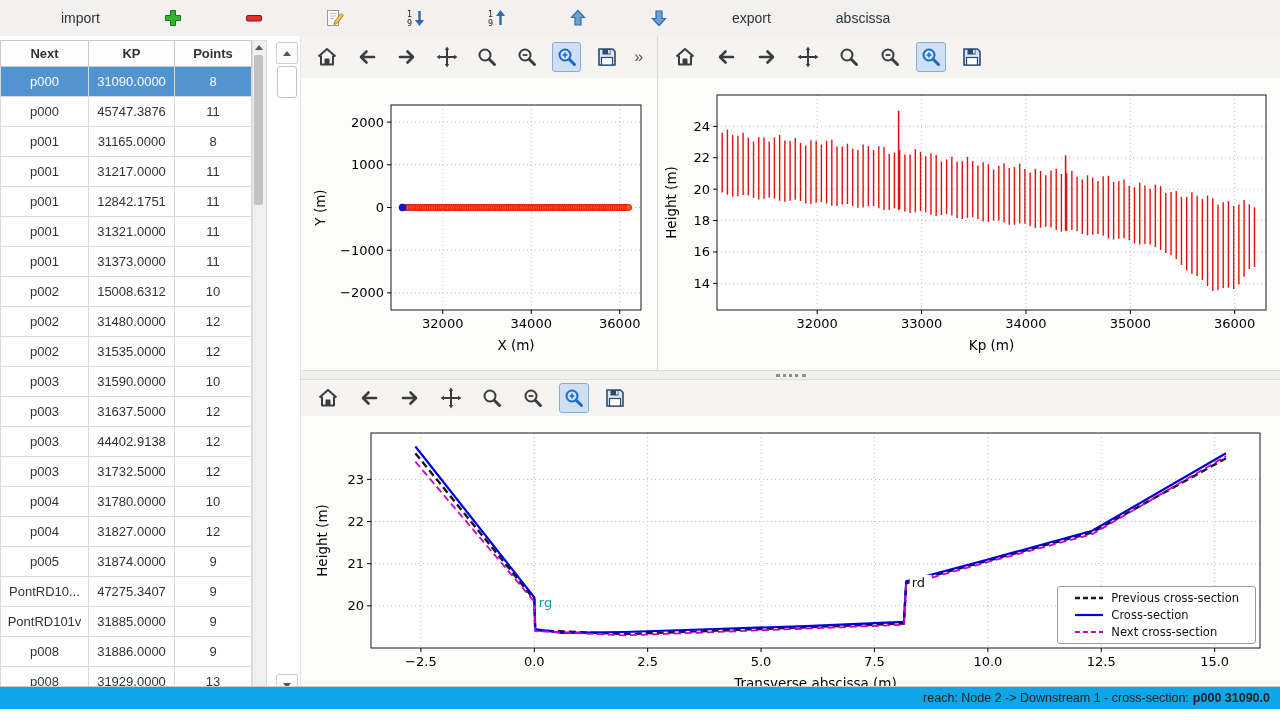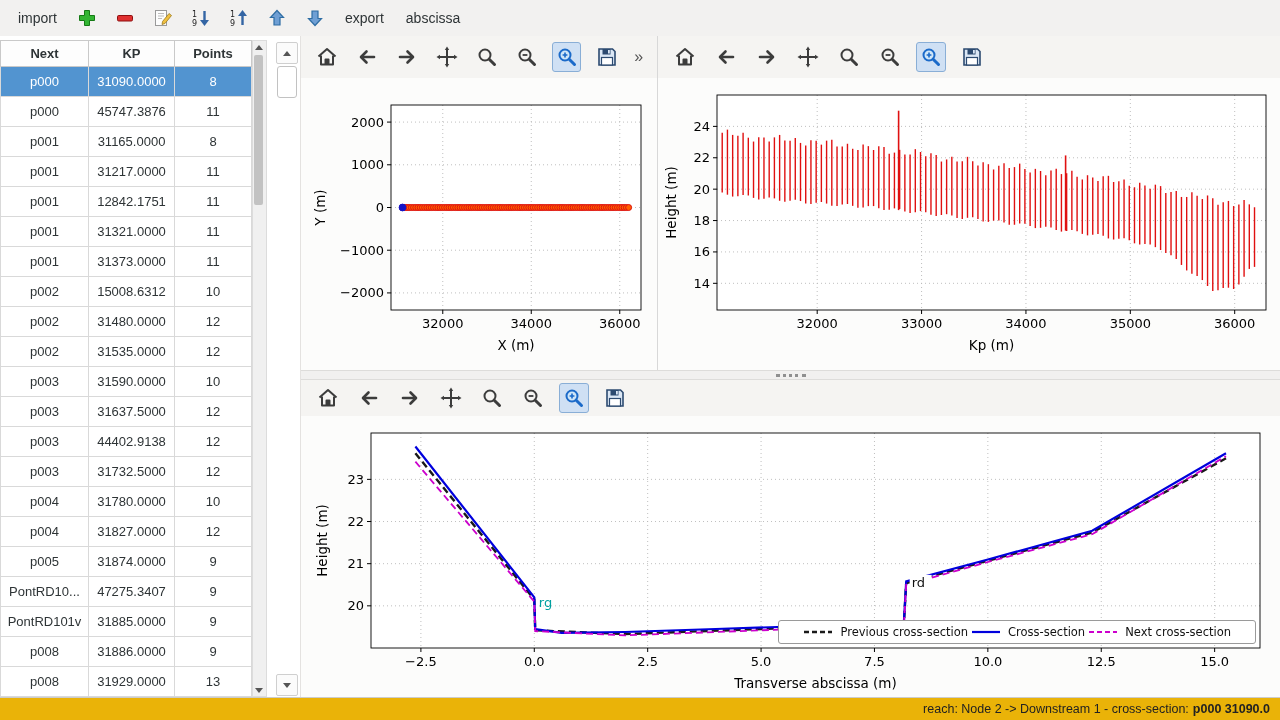--- a/index.html
+++ b/index.html
@@ -4,21 +4,21 @@
 <style>
   html,body{margin:0;padding:0;}
   body{width:1280px;height:720px;overflow:hidden;position:relative;background:#ffffff;
        font-family:"Liberation Sans",sans-serif;color:#2e3436;}
   svg text{font-family:"DejaVu Sans",sans-serif;}
 
   
   .app-toolbar{position:absolute;top:0;left:0;right:0;height:36px;background:#f2f1f0;
     border-bottom:1px solid #d8d5d2;display:flex;align-items:center;gap:10px;padding:0 12px;
     font-size:14px;}
-  .tb-item{display:flex;align-items:center;justify-content:center;height:28px;border-radius:3px;cursor:default;}
+  .tb-item{display:flex;align-items:center;justify-content:center;height:28px;border-radius:3px;cursor:default;margin-left:43px;}
   .tb-text{padding:0 6px;}
   .tb-btn{width:28px;}
 
   
   .sidebar{position:absolute;top:36px;left:0;width:300px;bottom:22px;background:#fff;}
   .cs-table{position:absolute;left:0;top:4px;width:251px;border-collapse:collapse;table-layout:fixed;font-size:13px;}
   .cs-table th{height:23px;font-weight:bold;background:#fdfdfd;border:1px solid #c9c9c9;}
   .cs-table td{height:29px;text-align:center;border:1px solid #d9d9d9;padding:0 3px;overflow:hidden;white-space:nowrap;background:#fff;}
   .cs-table tr.selected td{background:#5294d0;color:#fff;}
 
@@ -46,25 +46,25 @@
   .mpl-btn{width:28px;height:28px;display:flex;align-items:center;justify-content:center;border-radius:3px;border:1px solid transparent;}
   .mpl-btn.active{background:#cfe0f4;border:1px solid #89aed6;}
   .overflow{margin-left:auto;font-size:16px;color:#555;padding:0 2px;}
   .chart{display:block;background:#fcfcfb;}
   .splitter{height:8px;background:#f1f0ef;border-top:1px solid #dddcda;border-bottom:1px solid #dddcda;
     display:flex;align-items:center;justify-content:center;}
   .splitter-handle{width:30px;height:0;border-top:3px dotted #8f8f8f;}
   .fig-bottom{height:320px;position:relative;}
 
   .legend{position:absolute;right:24px;bottom:56px;background:#fff;border:1px solid #9a9a9a;border-radius:3px;
-    padding:4px 24px;display:flex;flex-direction:row;gap:3px;font-family:"DejaVu Sans",sans-serif;font-size:11.5px;color:#111;}
+    padding:4px 16px;display:flex;flex-direction:column;gap:3px;font-family:"DejaVu Sans",sans-serif;font-size:11.5px;color:#111;}
   .legend-row{display:flex;align-items:center;gap:7px;}
 
   
-  .status-bar{position:absolute;left:0;right:0;bottom:0;height:22px;background:#eab308;border-top:1px solid #cccccc;
+  .status-bar{position:absolute;left:0;right:0;bottom:11px;height:22px;background:#0ea5e9;border-top:1px solid #cccccc;
     display:flex;align-items:center;justify-content:flex-end;padding:0 10px;font-size:12.5px;color:#222;}
   .status-bar span{margin-right:4px;}
 </style>
 </head>
 <body>
 
 <div>
 
   <div class="app-toolbar" id="appToolbar">
       <div class="tb-item tb-text">import</div>

